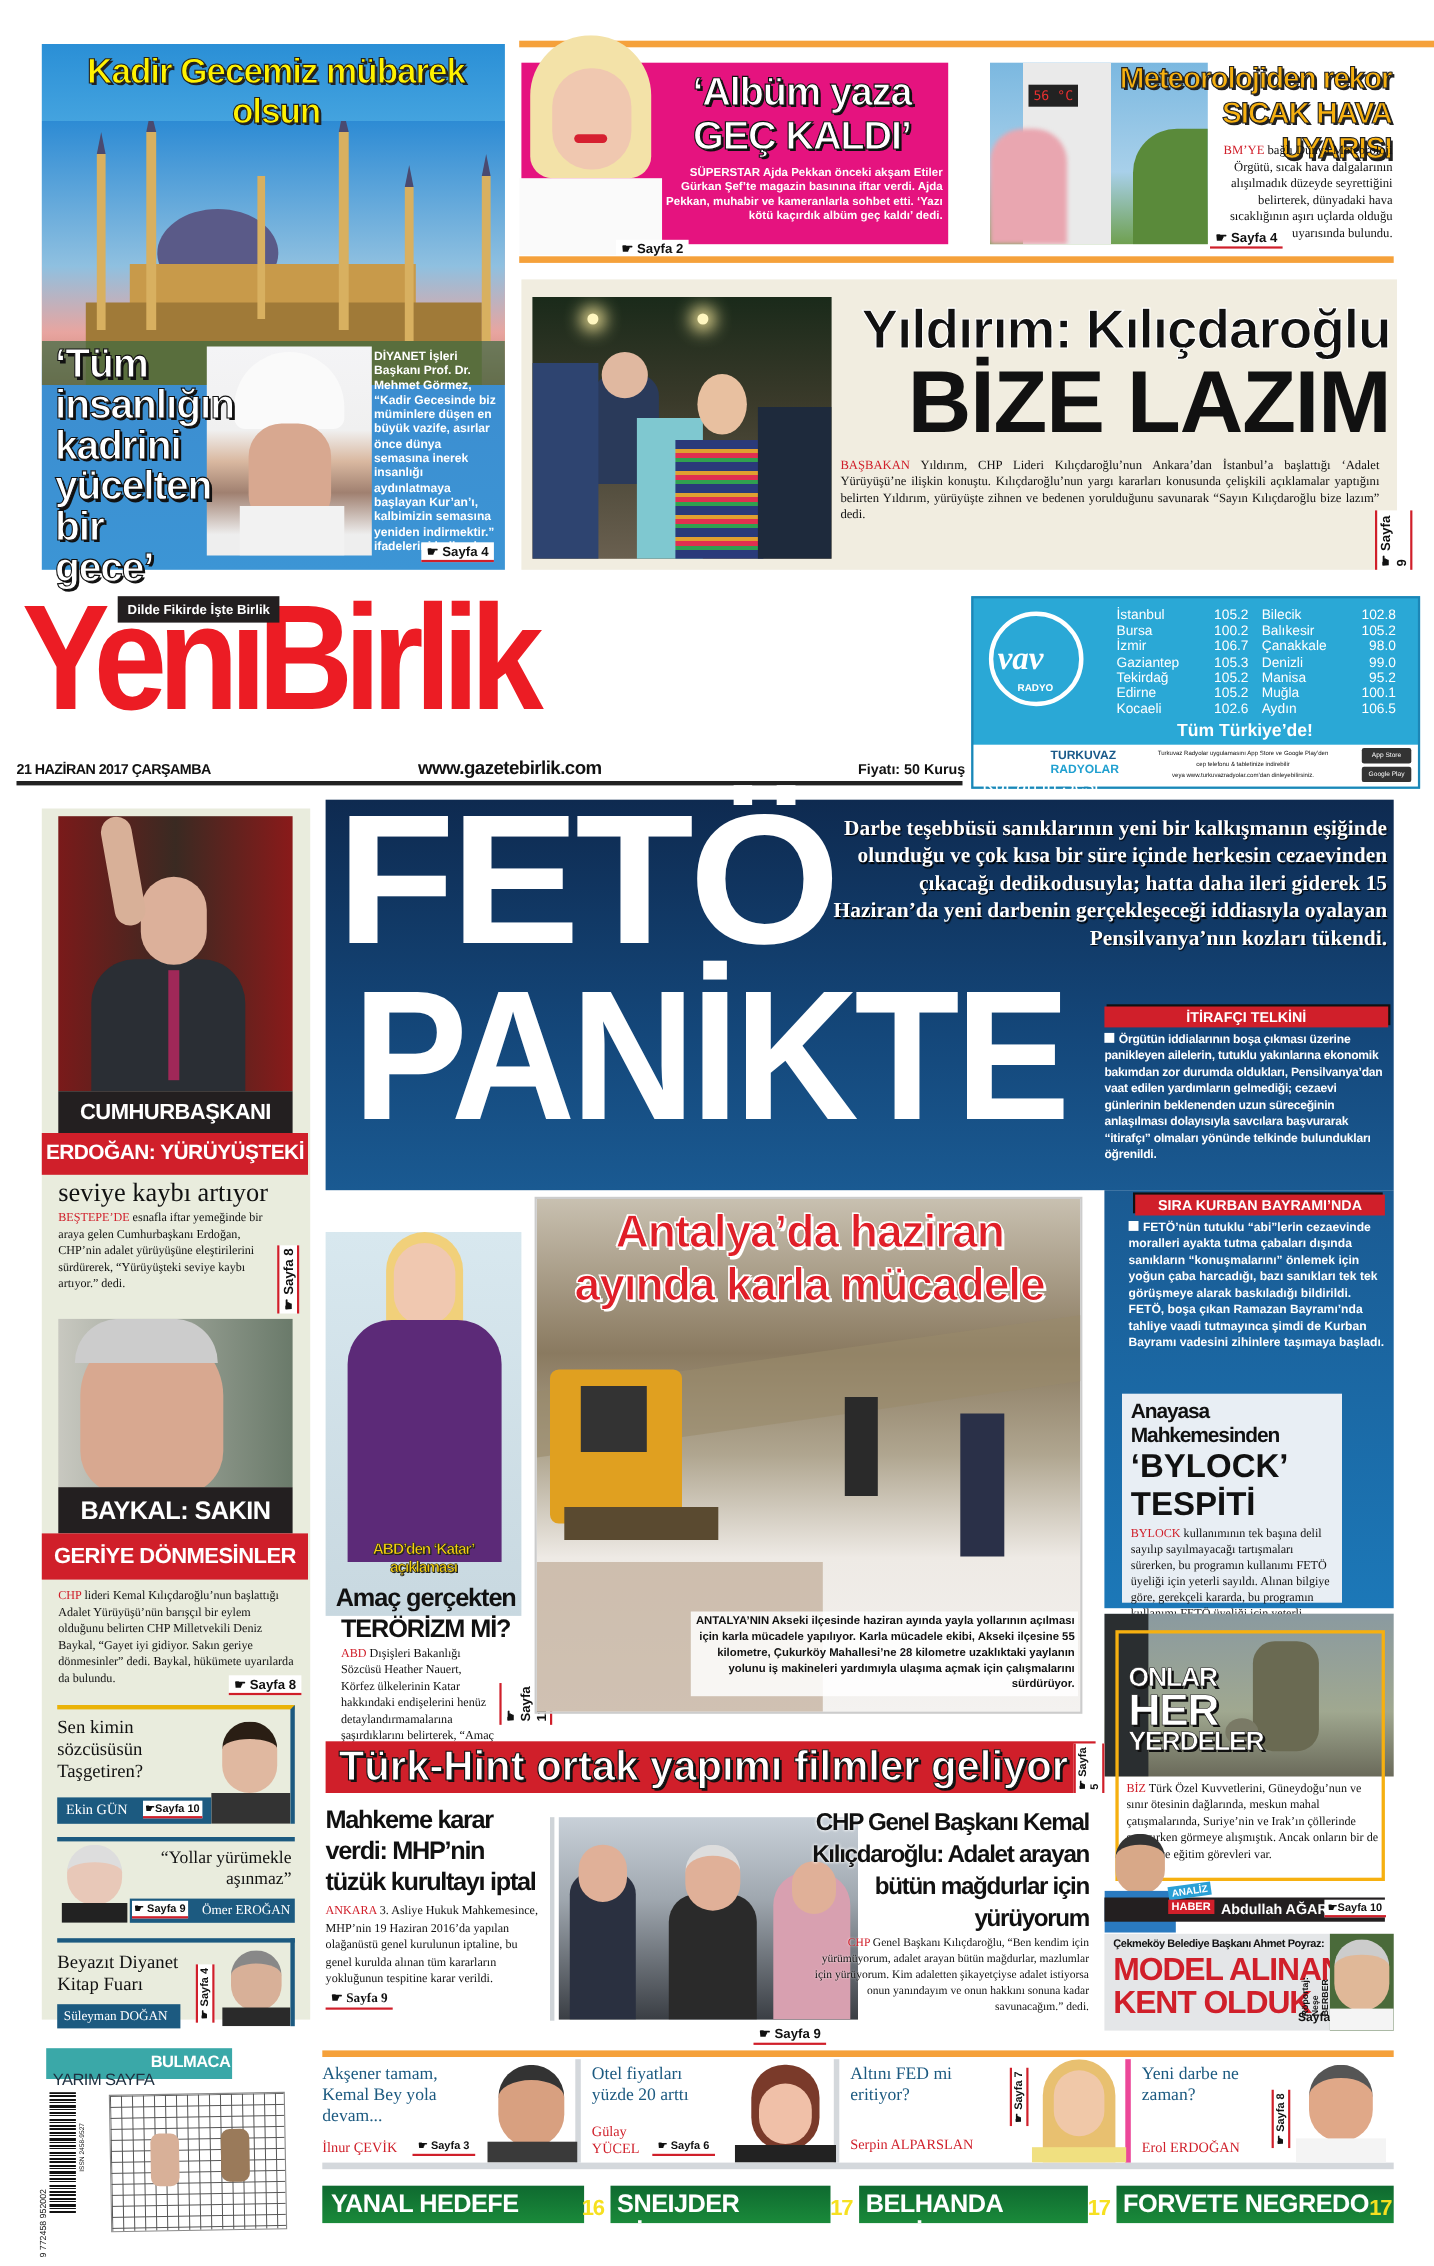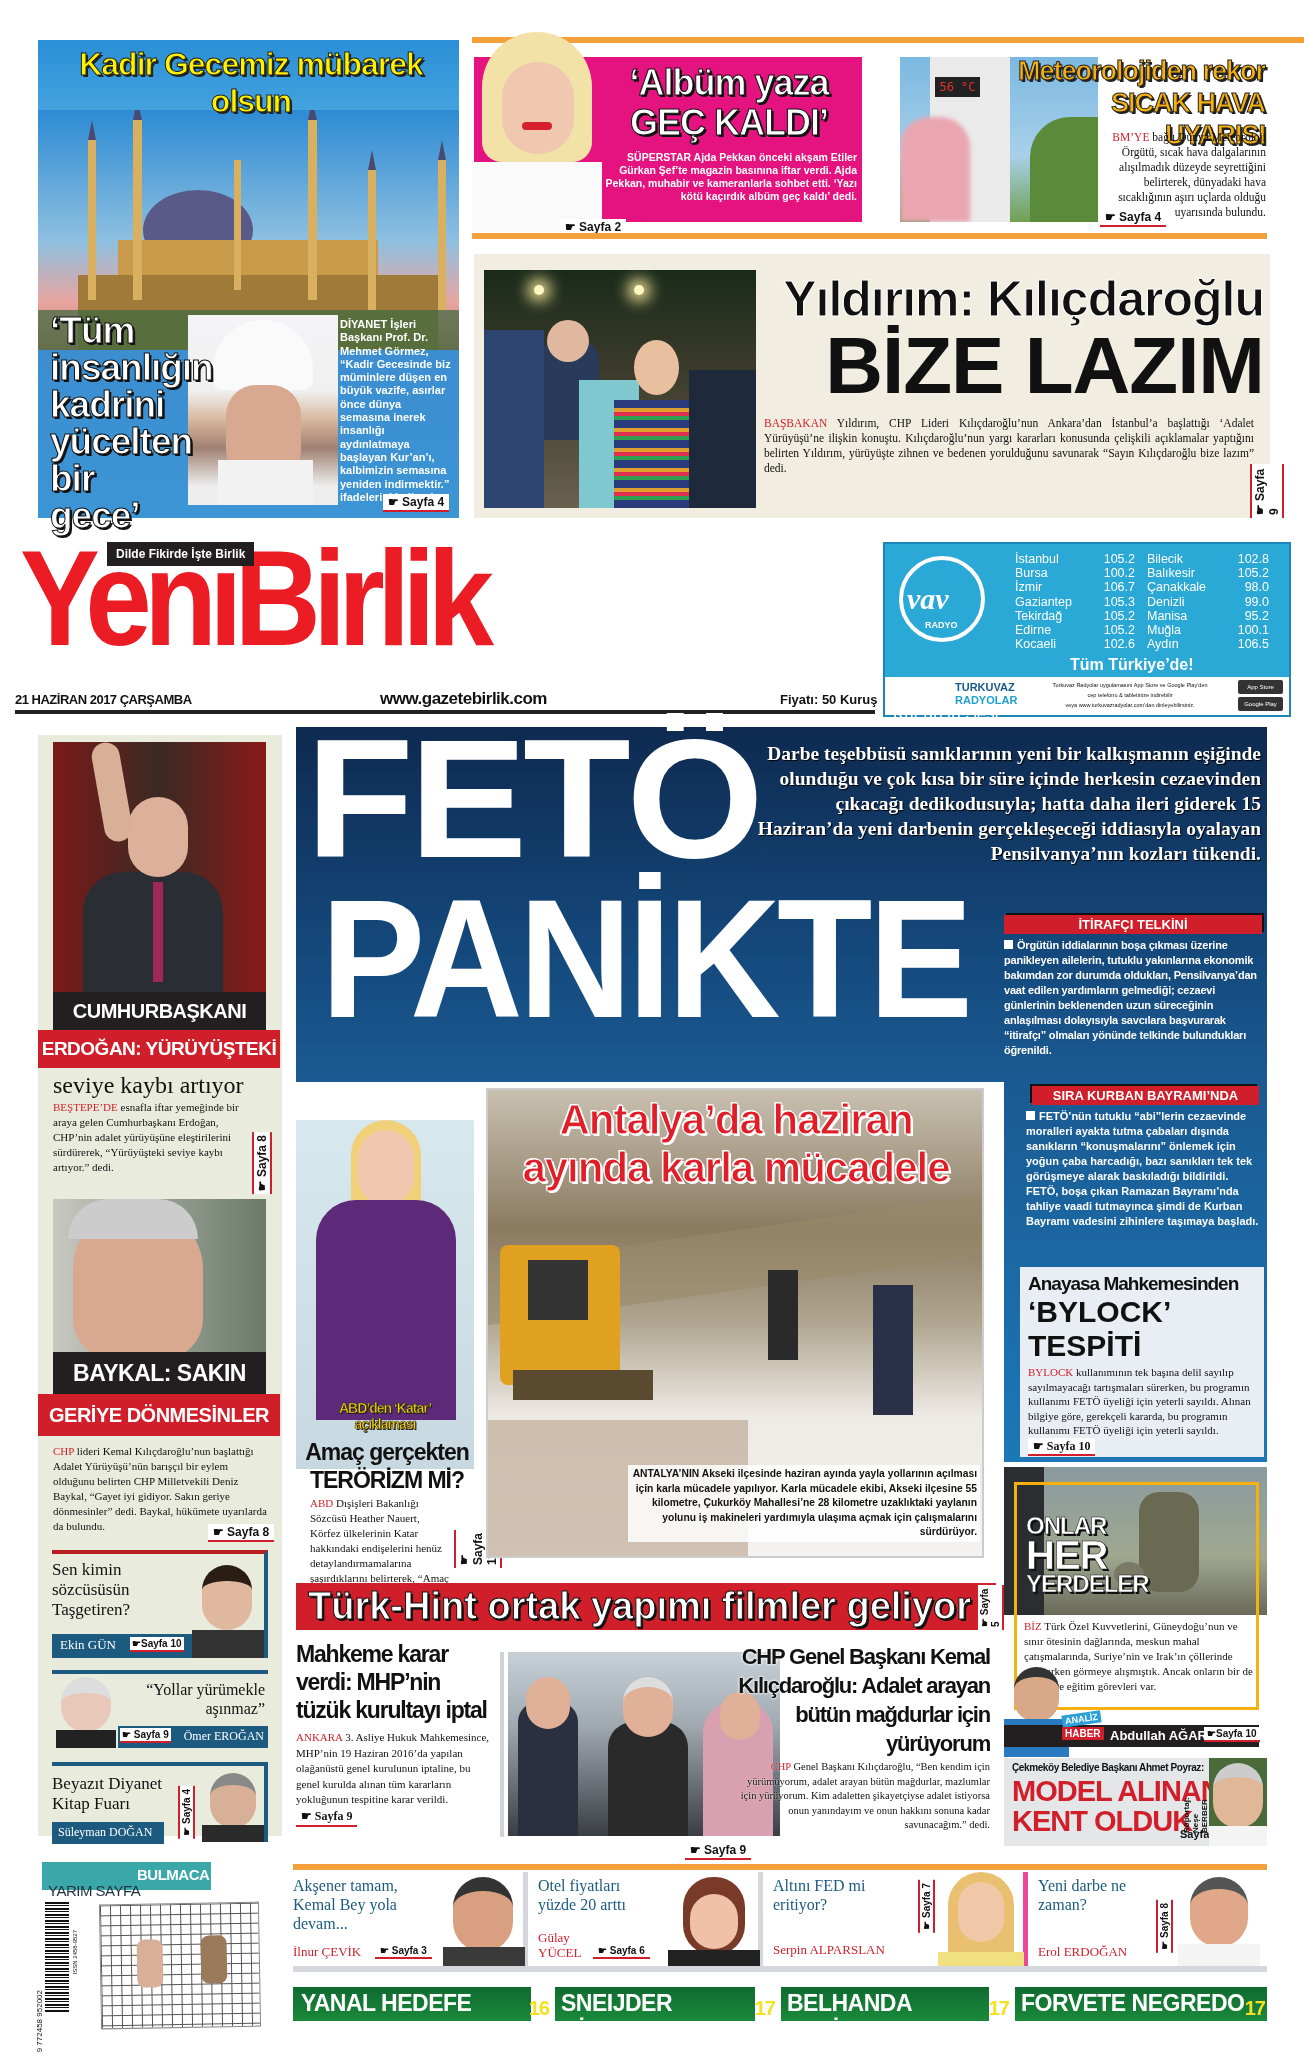--- a/index.html
+++ b/index.html
@@ -203,21 +203,21 @@
     <div style="color:#fff;font-size:11px;line-height:15px;font-weight:bold;margin-top:4px;letter-spacing:-.2px;">
       <span style="display:inline-block;width:9px;height:9px;background:#fff;margin-right:4px;"></span><span>Örgütün iddialarının boşa çıkması üzerine panikleyen ailelerin, tutuklu yakınlarına ekonomik bakımdan zor durumda oldukları, Pensilvanya’dan vaat edilen yardımların gelmediği; cezaevi günlerinin beklenenden uzun süreceğinin anlaşılması dolayısıyla savcılara başvurarak “itirafçı” olmaları yönünde telkinde bulundukları öğrenildi.</span>
     </div>
   </div>
 </div>
 <div class="abs" style="left:1004px;top:1082px;width:263px;height:380px;background:linear-gradient(180deg,#1a5a92 0%,#1c78b8 100%);">
   <div style="margin:4px 8px 0 28px;background:#d01f2a;color:#fff;font-weight:bold;font-size:13px;text-align:center;padding:2px;box-shadow:-2px -2px 0 #111;">SIRA KURBAN BAYRAMI’NDA</div>
   <div style="margin:4px 8px 0 22px;color:#fff;font-size:11px;line-height:15px;font-weight:bold;">
     <span style="display:inline-block;width:9px;height:9px;background:#fff;margin-right:4px;"></span><span>FETÖ’nün tutuklu “abi”lerin cezaevinde moralleri ayakta tutma çabaları dışında sanıkların “konuşmalarını” önlemek için yoğun çaba harcadığı, bazı sanıkları tek tek görüşmeye alarak baskıladığı bildirildi. FETÖ, boşa çıkan Ramazan Bayramı’nda tahliye vaadi tutmayınca şimdi de Kurban Bayramı vadesini zihinlere taşımaya başladı.</span>
   </div>
-  <div class="abs" style="left:16px;top:185px;width:244px;height:190px;background:#e8eef4;padding:6px 8px;">
+  <div class="abs" style="left:16px;top:185px;width:200px;height:190px;background:#e8eef4;padding:6px 8px;">
     <div class="cond" style="font-size:19px;line-height:22px;">Anayasa Mahkemesinden</div>
     <div class="cond" style="font-size:30px;line-height:34px;letter-spacing:0;">‘BYLOCK’ TESPİTİ</div>
     <div class="serif" style="font-size:11px;line-height:14.5px;margin-top:2px;">
       <span class="red">BYLOCK</span><span> kullanımının tek başına delil sayılıp sayılmayacağı tartışmaları sürerken, bu programın kullanımı FETÖ üyeliği için yeterli sayıldı. Alınan bilgiye göre, gerekçeli kararda, bu programın kullanımı FETÖ üyeliği için yeterli sayıldı.</span>
       <span class="sayfa">☛ Sayfa 10</span>
     </div>
   </div>
 </div>
 
 <div class="abs" style="left:38px;top:735px;width:244px;height:1101px;background:#e9ecdd;"></div>
@@ -239,21 +239,21 @@
   <div style="position:absolute;left:20px;top:10px;width:130px;height:150px;background:#d8a890;border-radius:60px 60px 40px 40px;"></div>
   <div style="position:absolute;left:15px;top:0;width:130px;height:40px;background:#ccc;border-radius:60px 60px 0 0;"></div>
 </div>
 <div class="abs" style="left:53px;top:1352px;width:213px;height:42px;background:#231f20;color:#fff;font-weight:bold;font-size:23px;line-height:42px;text-align:center;letter-spacing:-.5px;">BAYKAL: SAKIN</div>
 <div class="abs" style="left:38px;top:1394px;width:242px;height:42px;background:#d01f2a;color:#fff;font-weight:bold;font-size:20px;line-height:42px;text-align:center;letter-spacing:-.5px;">GERİYE DÖNMESİNLER</div>
 <div class="abs serif" style="left:53px;top:1444px;width:215px;font-size:11px;line-height:15px;">
   <span class="red">CHP</span><span> lideri Kemal Kılıçdaroğlu’nun başlattığı Adalet Yürüyüşü’nün barışçıl bir eylem olduğunu belirten CHP Milletvekili Deniz Baykal, “Gayet iyi gidiyor. Sakın geriye dönmesinler” dedi. Baykal, hükümete uyarılarda da bulundu.</span>
 </div>
 <div class="abs" style="left:208px;top:1522px;"><span class="sayfa">☛ Sayfa 8</span></div>
 
-<div class="abs" style="left:52px;top:1550px;width:216px;height:108px;border-top:4px solid #b91c1c;border-right:4px solid #1c5a80;">
+<div class="abs" style="left:52px;top:1550px;width:216px;height:108px;border-top:4px solid #eab308;border-right:4px solid #1c5a80;">
   <div class="abs serif" style="left:0;top:6px;width:110px;font-size:17px;line-height:20px;">Sen kimin sözcüsüsün Taşgetiren?</div>
   <div class="photo" style="left:140px;top:6px;width:72px;height:98px;">
       <div style="position:absolute;left:10px;top:5px;width:50px;height:65px;background:#e0b8a0;border-radius:25px;border-top:16px solid #2a1e14;"></div>
       <div style="position:absolute;left:0;top:70px;width:72px;height:28px;background:#333;"></div>
     </div>
   <div class="abs" style="left:0;top:80px;width:140px;height:24px;background:#1c5a80;">
     <span class="serif" style="position:absolute;left:8px;top:3px;color:#fff;font-size:13px;">Ekin GÜN</span>
     <span class="sayfa" style="position:absolute;left:78px;top:3px;font-size:10px;padding:1px 2px;">☛Sayfa 10</span>
   </div>
 </div>

